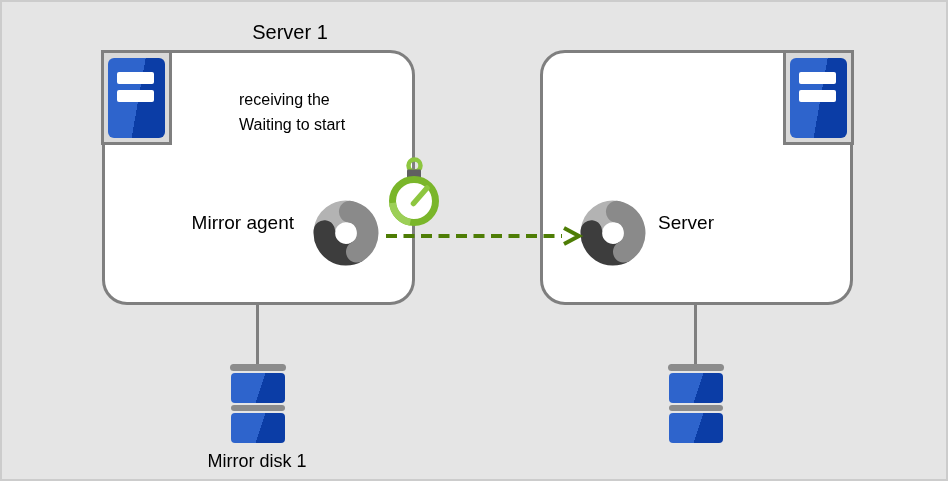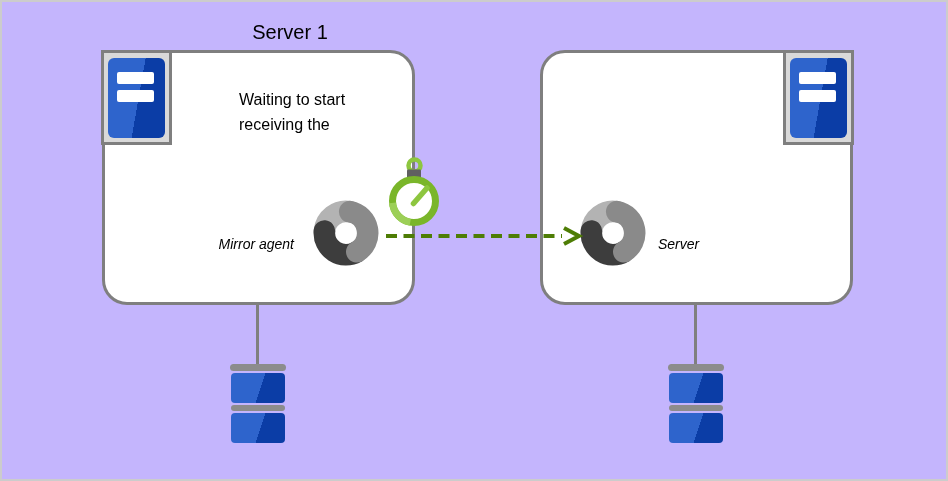--- a/index.html
+++ b/index.html
@@ -1,20 +1,20 @@
 <!DOCTYPE html>
 <html style="--page-border: #cccccc; --border-gray: #7f7f7f; --panel-bg: #d9d9d9; --blue-light: #2e64cc; --blue-dark: #0b3da6; --donut-light: #b3b3b3; --donut-mid: #8a8a8a; --donut-dark: #3d3d3d; --stopwatch-green: #7ab62a; --stopwatch-green-light: #9ccf57; --stopwatch-hand: #8dc63f; --arrow-green: #4e7d05; --disk-gray: #8c8c8c; --text: #000000;"><head>
 <meta charset="utf-8">
 <style>
   html,body{margin:0;padding:0;background:#fff;}
   .canvas{
     position:relative;
     width:948px;height:481px;
     box-sizing:border-box;
-    background:#c4b5fd;
+    background:#e5e5e5;
     border:2px solid var(--page-border,#cccccc);
     font-family:"Liberation Sans", sans-serif;
     color:var(--text,#000);
     overflow:hidden;
   }
   .server-title{
     position:absolute;top:19px;width:240px;
     font-size:20px;text-align:center;white-space:nowrap;
   }
   .server-box{
@@ -34,21 +34,21 @@
     position:relative;width:57px;height:80px;border-radius:6px;
     background:linear-gradient(100deg,var(--blue-light,#2e64cc) 53%,var(--blue-dark,#0b3da6) 53%);
   }
   .machine-bar{position:absolute;left:9px;width:37px;height:12px;border-radius:2px;background:#fff;}
   .machine-bar.b1{top:14px;} .machine-bar.b2{top:32px;}
   .status-text{
     position:absolute;left:237px;top:85px;
     font-size:16px;line-height:25px;z-index:2;
   }
   .agent-icon{position:absolute;top:198px;width:66px;height:66px;z-index:3;}
-  .agent-label{position:absolute;top:234px;font-size:14px;white-space:nowrap;z-index:2;font-style:italic;}
+  .agent-label{position:absolute;top:210px;font-size:19px;white-space:nowrap;z-index:2;}
   .label-right{width:120px;text-align:right;}
   .stopwatch{position:absolute;left:384px;top:152px;z-index:4;}
   .flow-arrow{position:absolute;left:382px;top:222px;z-index:3;}
   .connector{
     position:absolute;top:301px;width:3px;height:61px;
     background:var(--border-gray,#7f7f7f);z-index:0;
   }
   .disk{position:absolute;top:362px;width:56px;z-index:2;}
   .disk-cap{width:56px;height:7px;border-radius:3.5px;background:var(--disk-gray,#8c8c8c);margin-bottom:2px;}
   .disk-platter{
@@ -75,22 +75,22 @@
     </div>
   </div>
   <div class="machine-panel" style="left:781px;">
     <div class="machine-icon">
       <div class="machine-bar b1"></div>
       <div class="machine-bar b2"></div>
     </div>
   </div>
 
   <div class="status-text">
+    <div>receiving the</div>
     <div>Waiting to start</div>
-    <div>receiving the</div>
   </div>
 
   <div class="agent-label label-right" style="left:172px;">Mirror agent</div>
   <div class="agent-label" style="left:656px;">Server</div>
 
   <svg class="agent-icon" style="left:311px;" viewBox="0 0 64 64">
     <path d="M11.08,30.17 A21,21 0 0 1 35.65,11.32" fill="none" stroke="var(--donut-light,#b3b3b3)" stroke-width="21" stroke-linecap="round"></path>
     <path d="M42.5,50.19 A21,21 0 0 1 11.08,30.17" fill="none" stroke="var(--donut-dark,#3d3d3d)" stroke-width="21" stroke-linecap="round"></path>
     <path d="M35.65,11.32 A21,21 0 0 1 42.5,50.19" fill="none" stroke="var(--donut-mid,#8a8a8a)" stroke-width="21" stroke-linecap="round"></path>
   </svg>
@@ -122,14 +122,15 @@
     <div class="disk-bar"></div>
     <div class="disk-platter"></div>
   </div>
   <div class="disk" style="left:666px;">
     <div class="disk-cap"></div>
     <div class="disk-platter"></div>
     <div class="disk-bar"></div>
     <div class="disk-platter"></div>
   </div>
 
+  <div class="disk-label" style="left:155px;">Mirror disk 1</div>
 
 </div>
 
 </body></html>

